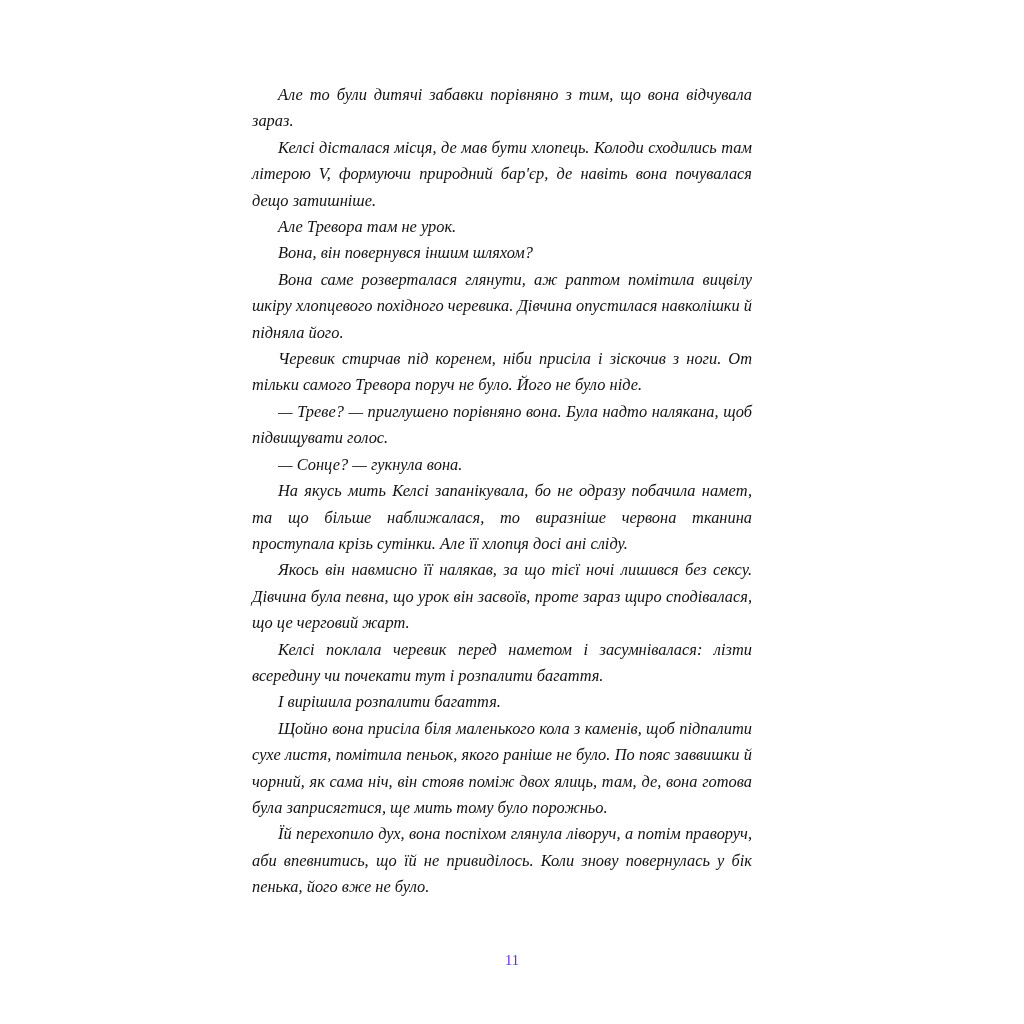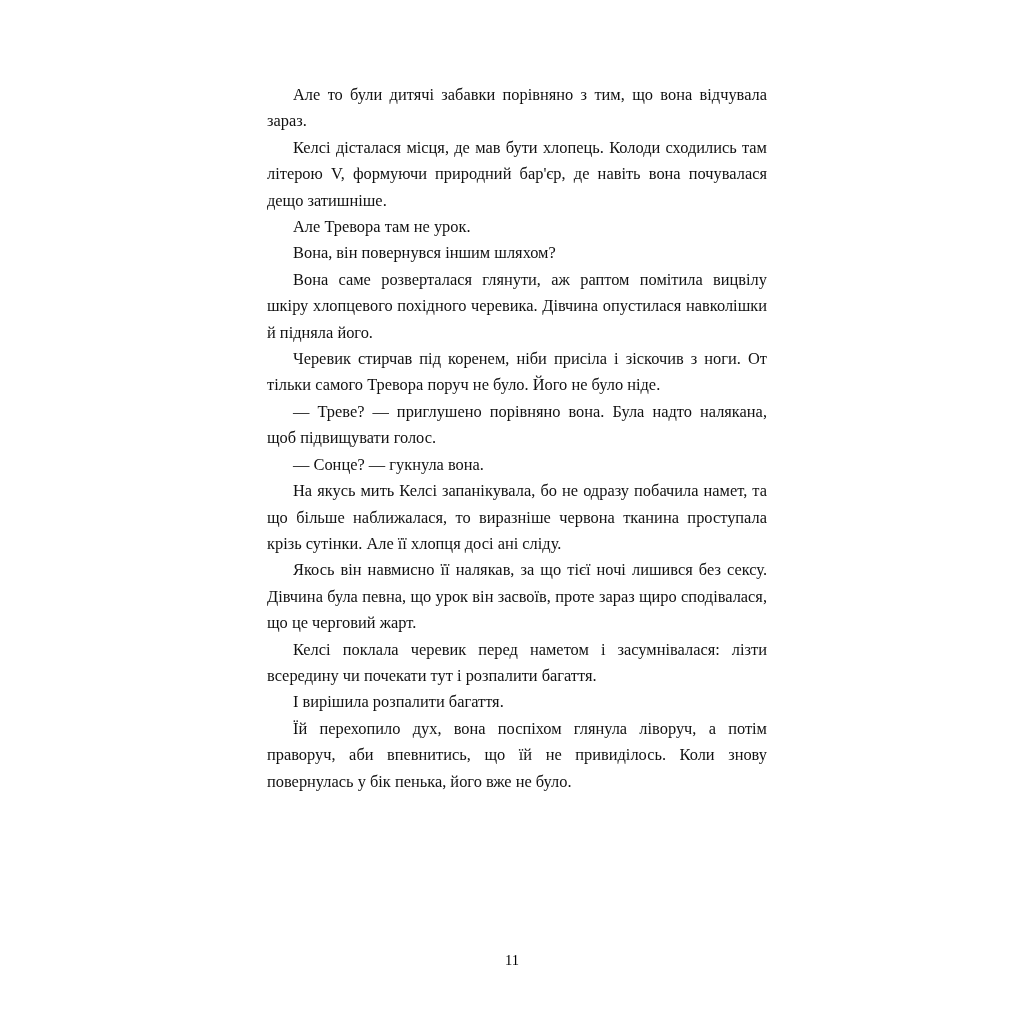--- a/index.html
+++ b/index.html
@@ -18,23 +18,24 @@
   .page {
     position: absolute;
     left: 0;
     top: 0;
     width: 1024px;
     height: 1024px;
     background: #ffffff;
   }
   .text-block {
     position: absolute;
-    left: 267px;
+    left: 252px;
     top: 82px;
     width: 500px;
+    font-style: italic;
   }
   .para {
     margin: 0;
     font-size: 16.4px;
     line-height: 26.4px;
     text-align: justify;
     text-indent: 26px;
     hyphens: manual;
     -webkit-hyphens: manual;
   }
@@ -42,39 +43,40 @@
     text-indent: 26px;
   }
   .page-number {
     position: absolute;
     left: 0;
     top: 951px;
     width: 1024px;
     text-align: center;
     font-size: 14.5px;
     line-height: 18px;
-    color: #000000;
+    color: #6d28d9;
   }
 </style>
 </head>
 <body>
 
 <div class="page">
 
   <div class="text-block">
     <p class="para">Але то були дитячі забавки порівняно з тим, що вона відчувала зараз.</p>
     <p class="para">Келсі дісталася місця, де мав бути хлопець. Колоди сходились там літерою V, формуючи природний бар'єр, де навіть вона почувалася дещо затишніше.</p>
     <p class="para">Але Тревора там не урок.</p>
     <p class="para">Вона, він повернувся іншим шляхом?</p>
     <p class="para">Вона саме розверталася глянути, аж раптом помітила вицвілу шкіру хлопцевого похідного черевика. Дівчина опустилася навколішки й підняла його.</p>
     <p class="para">Черевик стирчав під коренем, ніби присіла і зіскочив з ноги. От тільки самого Тревора поруч не було. Його не було ніде.</p>
     <p class="para dialogue">— Треве? — приглушено порівняно вона. Була надто налякана, щоб підвищувати голос.</p>
     <p class="para dialogue">— Сонце? — гукнула вона.</p>
     <p class="para">На якусь мить Келсі запанікувала, бо не одразу побачила намет, та що більше наближалася, то виразніше червона тканина проступала крізь сутінки. Але її хлопця досі ані сліду.</p>
     <p class="para">Якось він навмисно її налякав, за що тієї ночі лишився без сексу. Дівчина була певна, що урок він засвоїв, проте зараз щиро сподівалася, що це черговий жарт.</p>
     <p class="para">Келсі поклала черевик перед наметом і засумнівалася: лізти всередину чи почекати тут і розпалити багаття.</p>
     <p class="para">І вирішила розпалити багаття.</p>
+    <p class="para">Щойно вона присіла біля маленького кола з каменів, щоб підпалити сухе листя, помітила пеньок, якого раніше не було. По пояс заввишки й чорний, як сама ніч, він стояв поміж двох ялиць, там, де, вона готова була заприсягтися, ще мить тому було порожньо.</p>
     <p class="para">Їй перехопило дух, вона поспіхом глянула ліворуч, а потім праворуч, аби впевнитись, що їй не привиділось. Коли знову повернулась у бік пенька, його вже не було.</p>
   </div>
 
   <div class="page-number">11</div>
 
 </div>
 
 </body></html>

